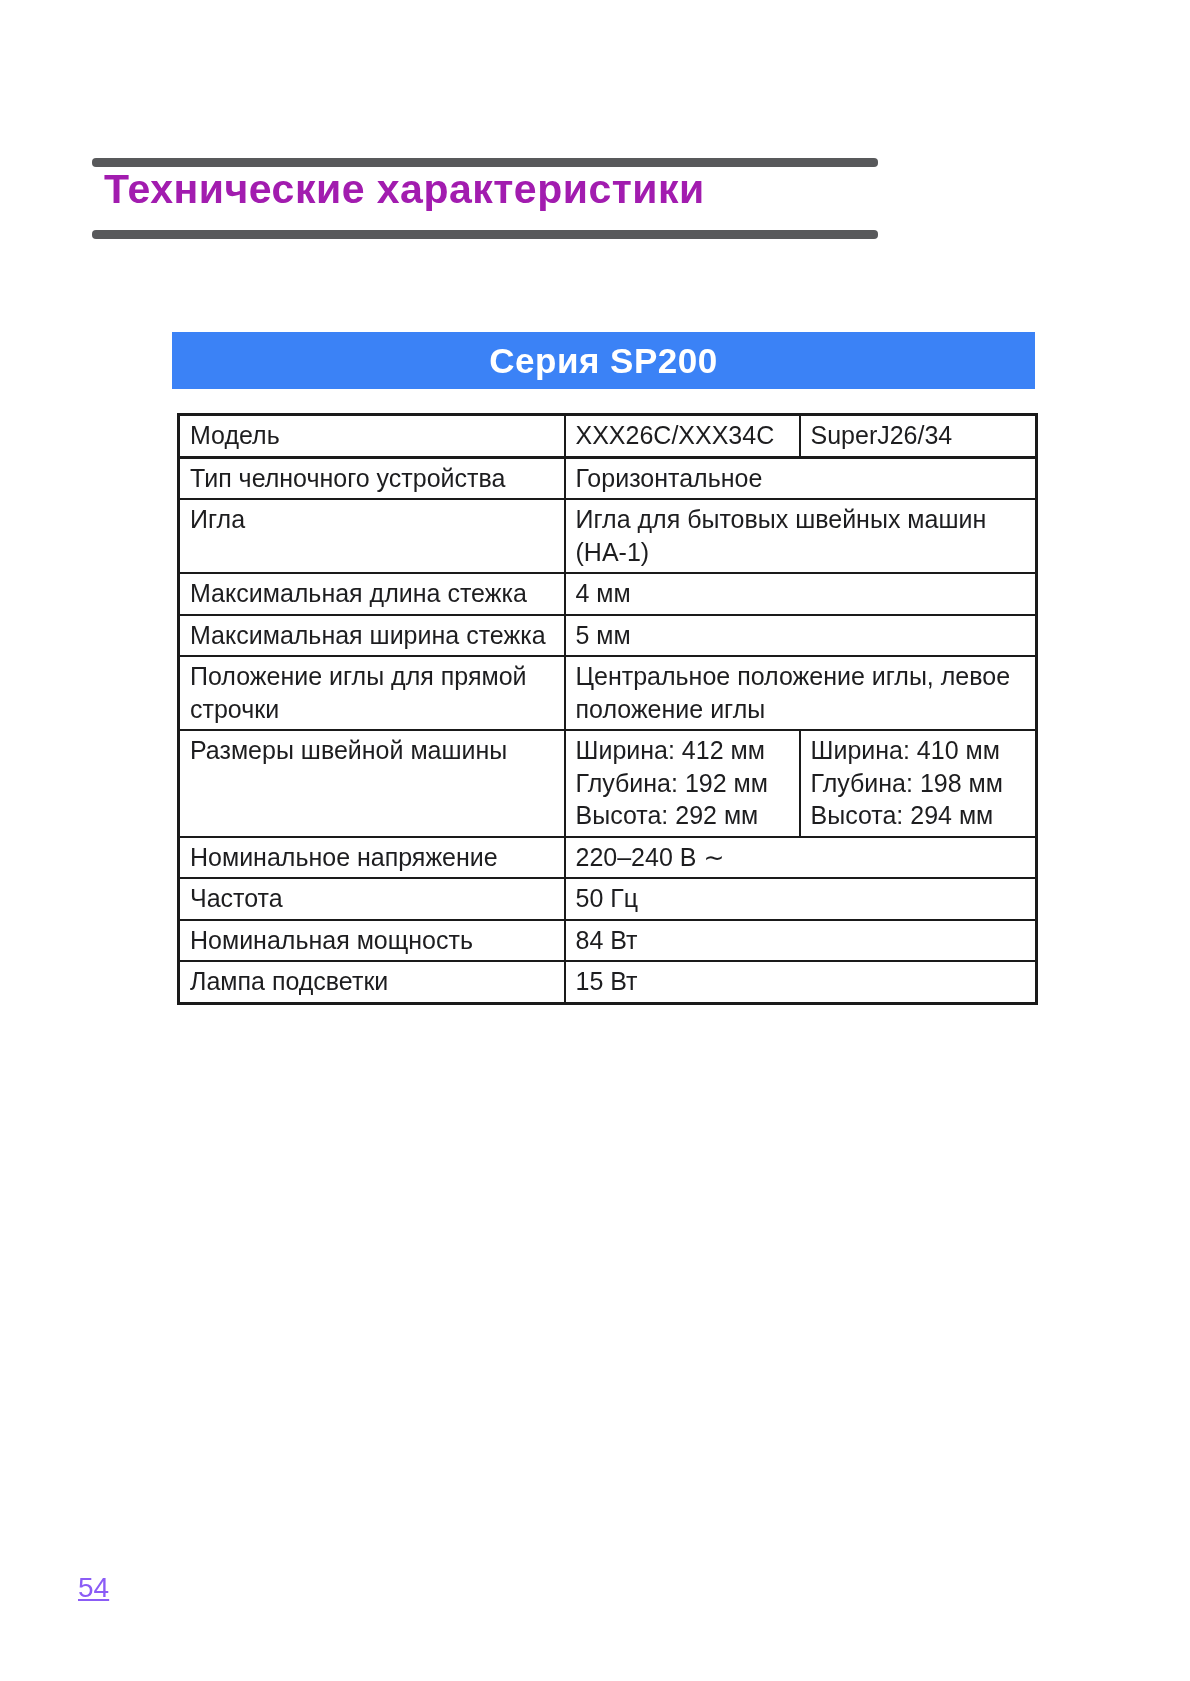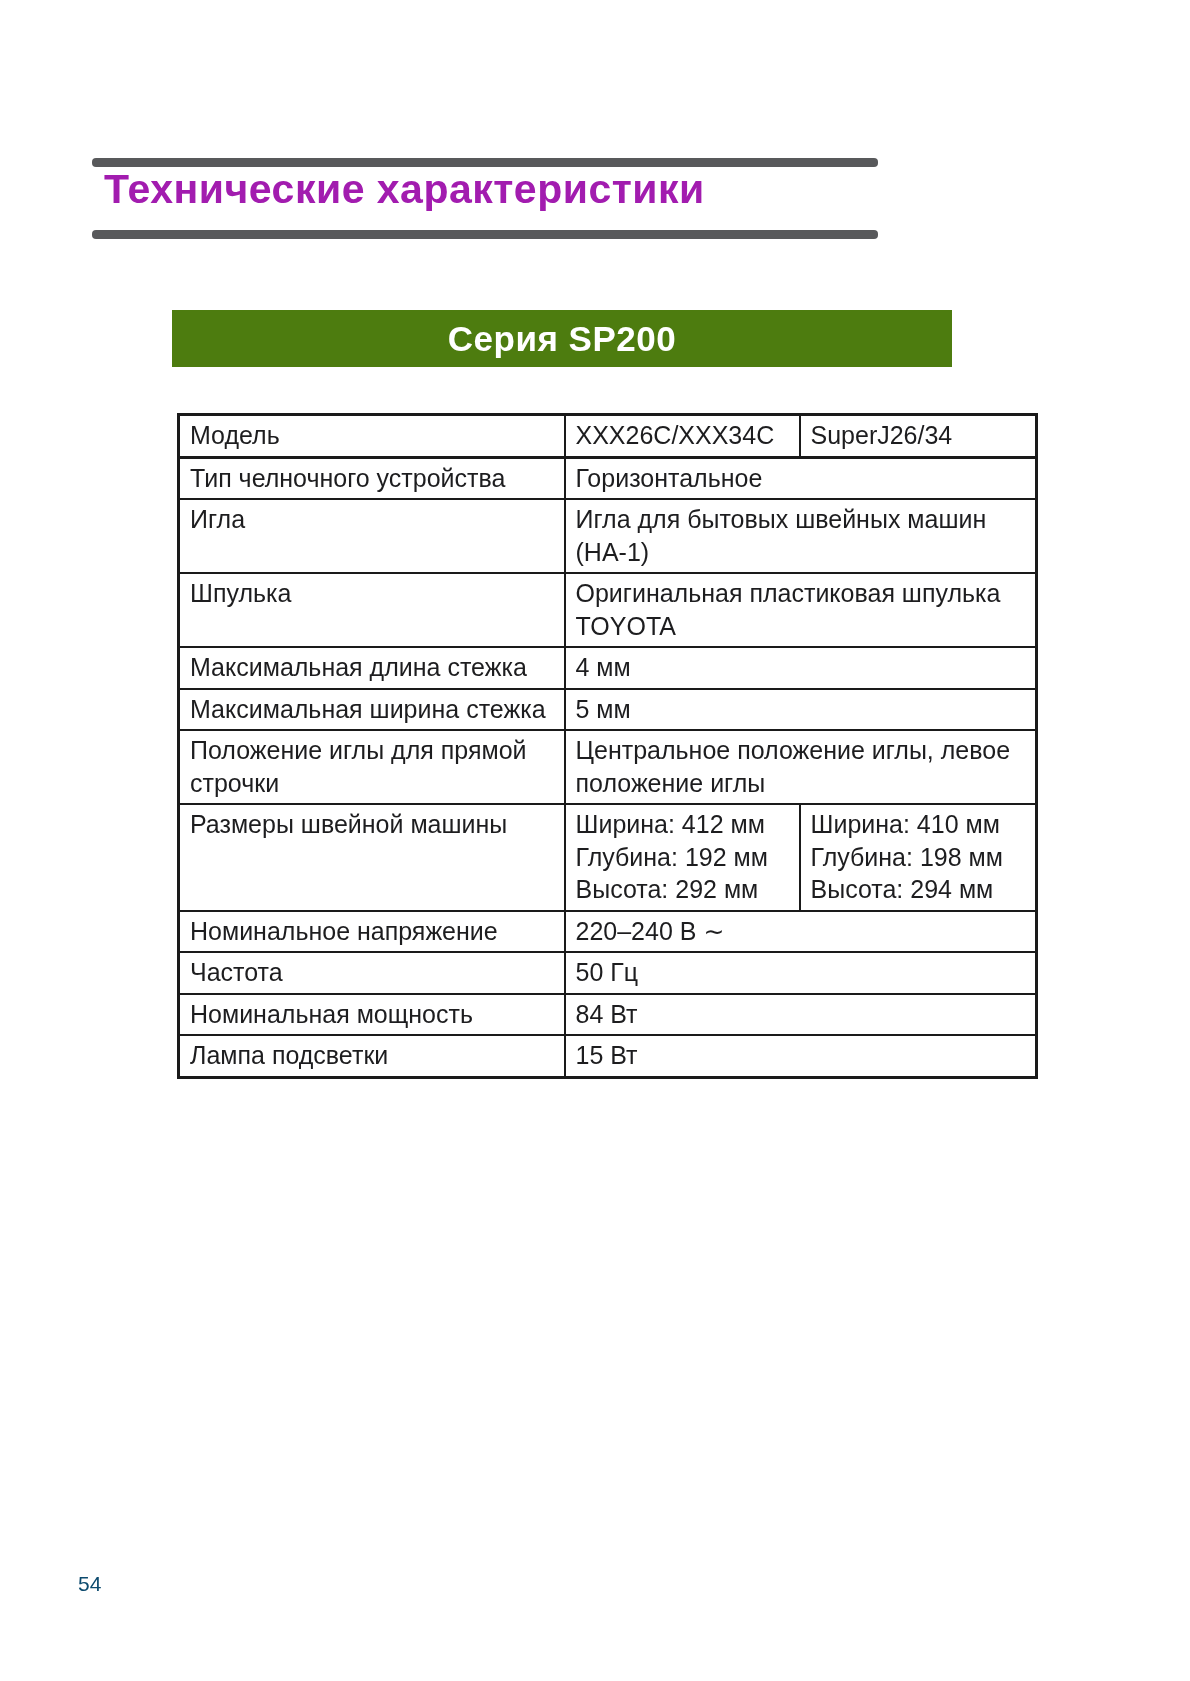--- a/index.html
+++ b/index.html
@@ -26,22 +26,22 @@
     font-size: 41px;
     font-weight: bold;
     letter-spacing: 0.5px;
     color: #a21caf;
     white-space: nowrap;
   }
 
   
   .series-banner {
     position: absolute;
-    left: 172px; top: 310px; width: 780px; height: 57px;
-    background: #4d7c0f;
+    left: 172px; top: 332px; width: 863px; height: 57px;
+    background: #3b82f6;
     display: flex; align-items: center; justify-content: center;
   }
   .series-banner span {
     color: #ffffff;
     font-size: 35px;
     font-weight: bold;
     letter-spacing: 0.5px;
   }
 
   
@@ -69,22 +69,23 @@
   }
   table.spec tr.head td {
     font-weight: normal;
     border-bottom-width: 3px;
   }
 
   
   .page-number {
     position: absolute;
     left: 78px; top: 1572px;
-    font-size: 21px;
-    color: #0c4a6e;
+    font-size: 28px;
+    color: #8b5cf6;
+    text-decoration: underline;
   }
 </style>
 </head>
 <body>
 
 <div class="rule rule-top"></div>
 <div class="page-title">Технические характеристики</div>
 <div class="rule rule-bottom"></div>
 
 <div class="series-banner">
@@ -109,24 +110,20 @@
     <tr>
       <td>Тип челночного устройства</td>
       <td colspan="2">Горизонтальное</td>
     </tr>
 
     <tr>
       <td>Игла</td>
       <td colspan="2">Игла для бытовых швейных машин (HA-1)</td>
     </tr>
 
-    <tr>
-      <td>Шпулька</td>
-      <td colspan="2">Оригинальная пластиковая шпулька TOYOTA</td>
-    </tr>
 
     <tr>
       <td>Максимальная длина стежка</td>
       <td colspan="2">4 мм</td>
     </tr>
 
     <tr>
       <td>Максимальная ширина стежка</td>
       <td colspan="2">5 мм</td>
     </tr>

